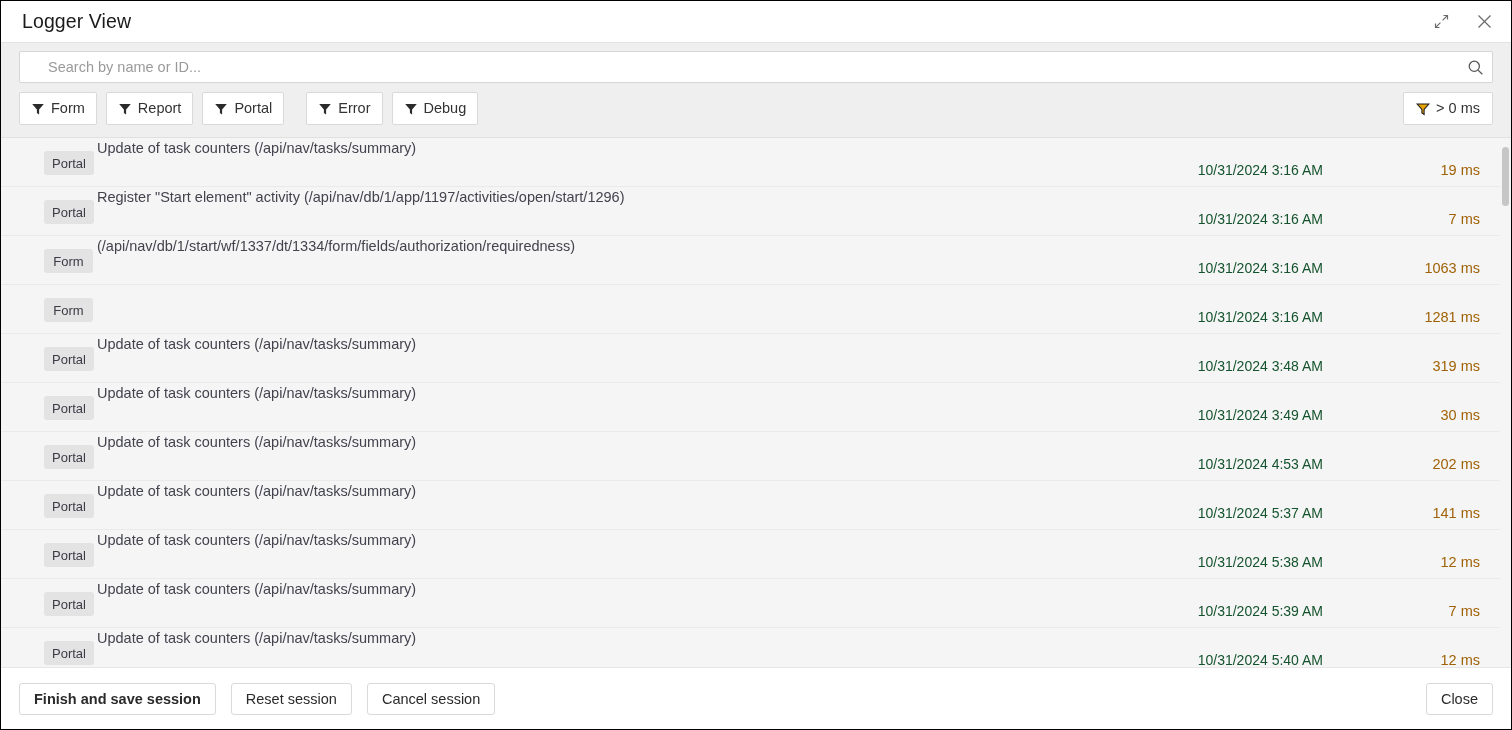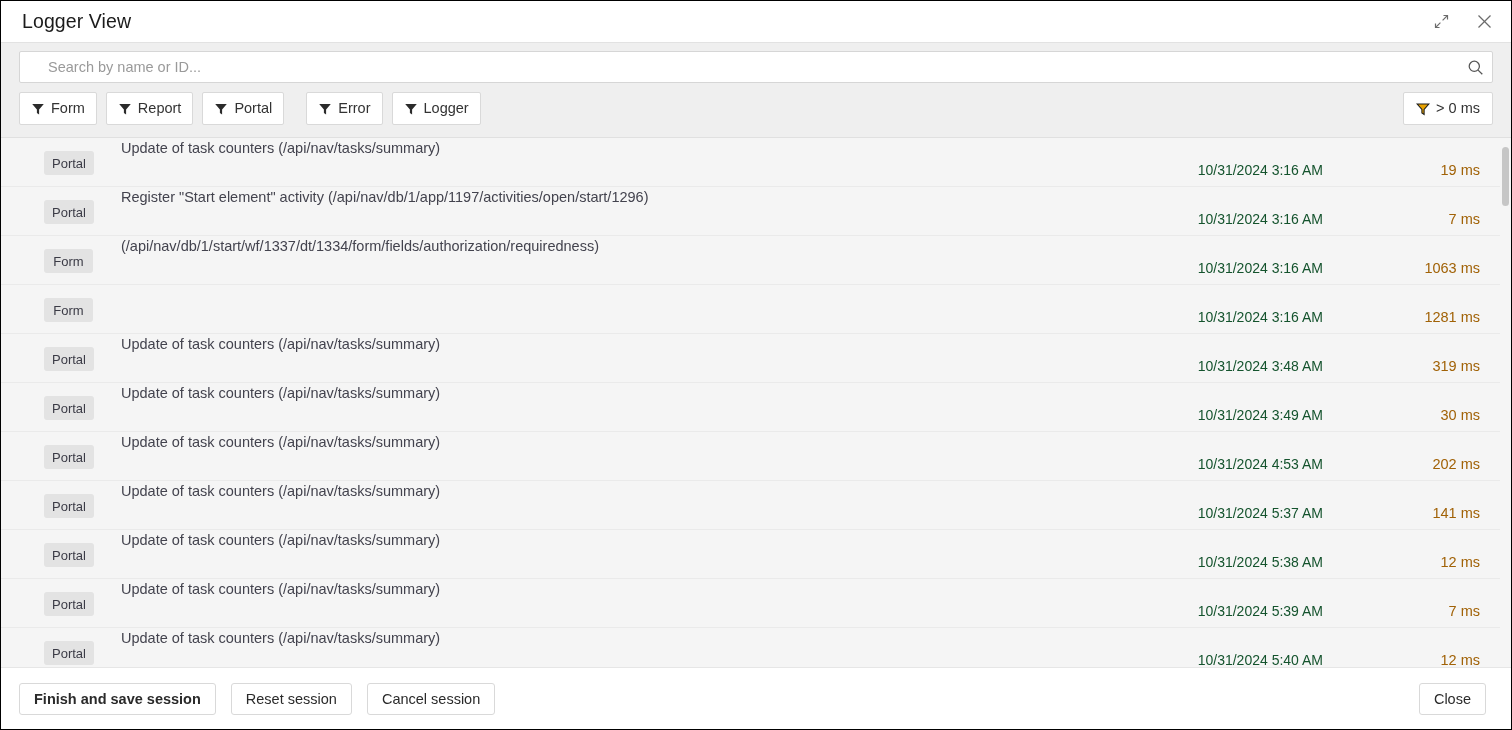--- a/index.html
+++ b/index.html
@@ -156,21 +156,21 @@
     display: flex;
     align-items: center;
     justify-content: center;
     padding: 0 8px;
     box-sizing: border-box;
     font-size: 13px;
     color: #3b3b46;
   }
   .msg {
     position: absolute;
-    left: 120px;
+    left: 96px;
     top: 2px;
     font-size: 14.5px;
     color: #43434e;
     white-space: nowrap;
   }
   .ts {
     position: absolute;
     right: 188px;
     top: 24px;
     font-size: 14px;
@@ -225,21 +225,21 @@
     margin-right: 15px;
     font-family: "Liberation Sans", sans-serif;
     font-size: 14.5px;
     color: #2a2a2a;
     cursor: pointer;
     display: flex;
     align-items: center;
     box-sizing: border-box;
   }
   .footer-btn.primary { font-weight: bold; }
-  .footer-btn.right { margin-right: 7px; margin-left: auto; }
+  .footer-btn.right { margin-right: 0; margin-left: auto; }
 </style>
 </head>
 <body>
 
 <div id="app">
 
   <div class="titlebar">
     <div class="title-text">Logger View</div>
     <div class="titlebar-actions">
       <div class="icon-btn">
@@ -296,21 +296,21 @@
         <div class="filter-btn">
           <svg class="funnel" width="14" height="14" viewBox="0 0 14 14">
             <path d="M1.2 2 H12.8 L8.1 7.4 V12.4 L5.9 11 V7.4 Z" fill="#2b2b2b"></path>
           </svg>
           <span class="filter-label">Error</span>
         </div>
         <div class="filter-btn">
           <svg class="funnel" width="14" height="14" viewBox="0 0 14 14">
             <path d="M1.2 2 H12.8 L8.1 7.4 V12.4 L5.9 11 V7.4 Z" fill="#2b2b2b"></path>
           </svg>
-          <span class="filter-label">Logger</span>
+          <span class="filter-label">Debug</span>
         </div>
       </div>
 
       <div class="filter-btn ms-btn">
         <svg class="funnel" width="14" height="14" viewBox="0 0 14 14">
           <path d="M1.2 2 H12.8 L8.1 7.4 V12.4 L5.9 11 V7.4 Z" fill="#e8a200"></path>
           <path d="M1.2 2 H12.8 L8.1 7.4 V12.4 L5.9 11 V7.4 Z" fill="none" stroke="#1f1f1f" stroke-width="1.1"></path>
         </svg>
         <span class="filter-label">&gt; 0 ms</span>
       </div>

